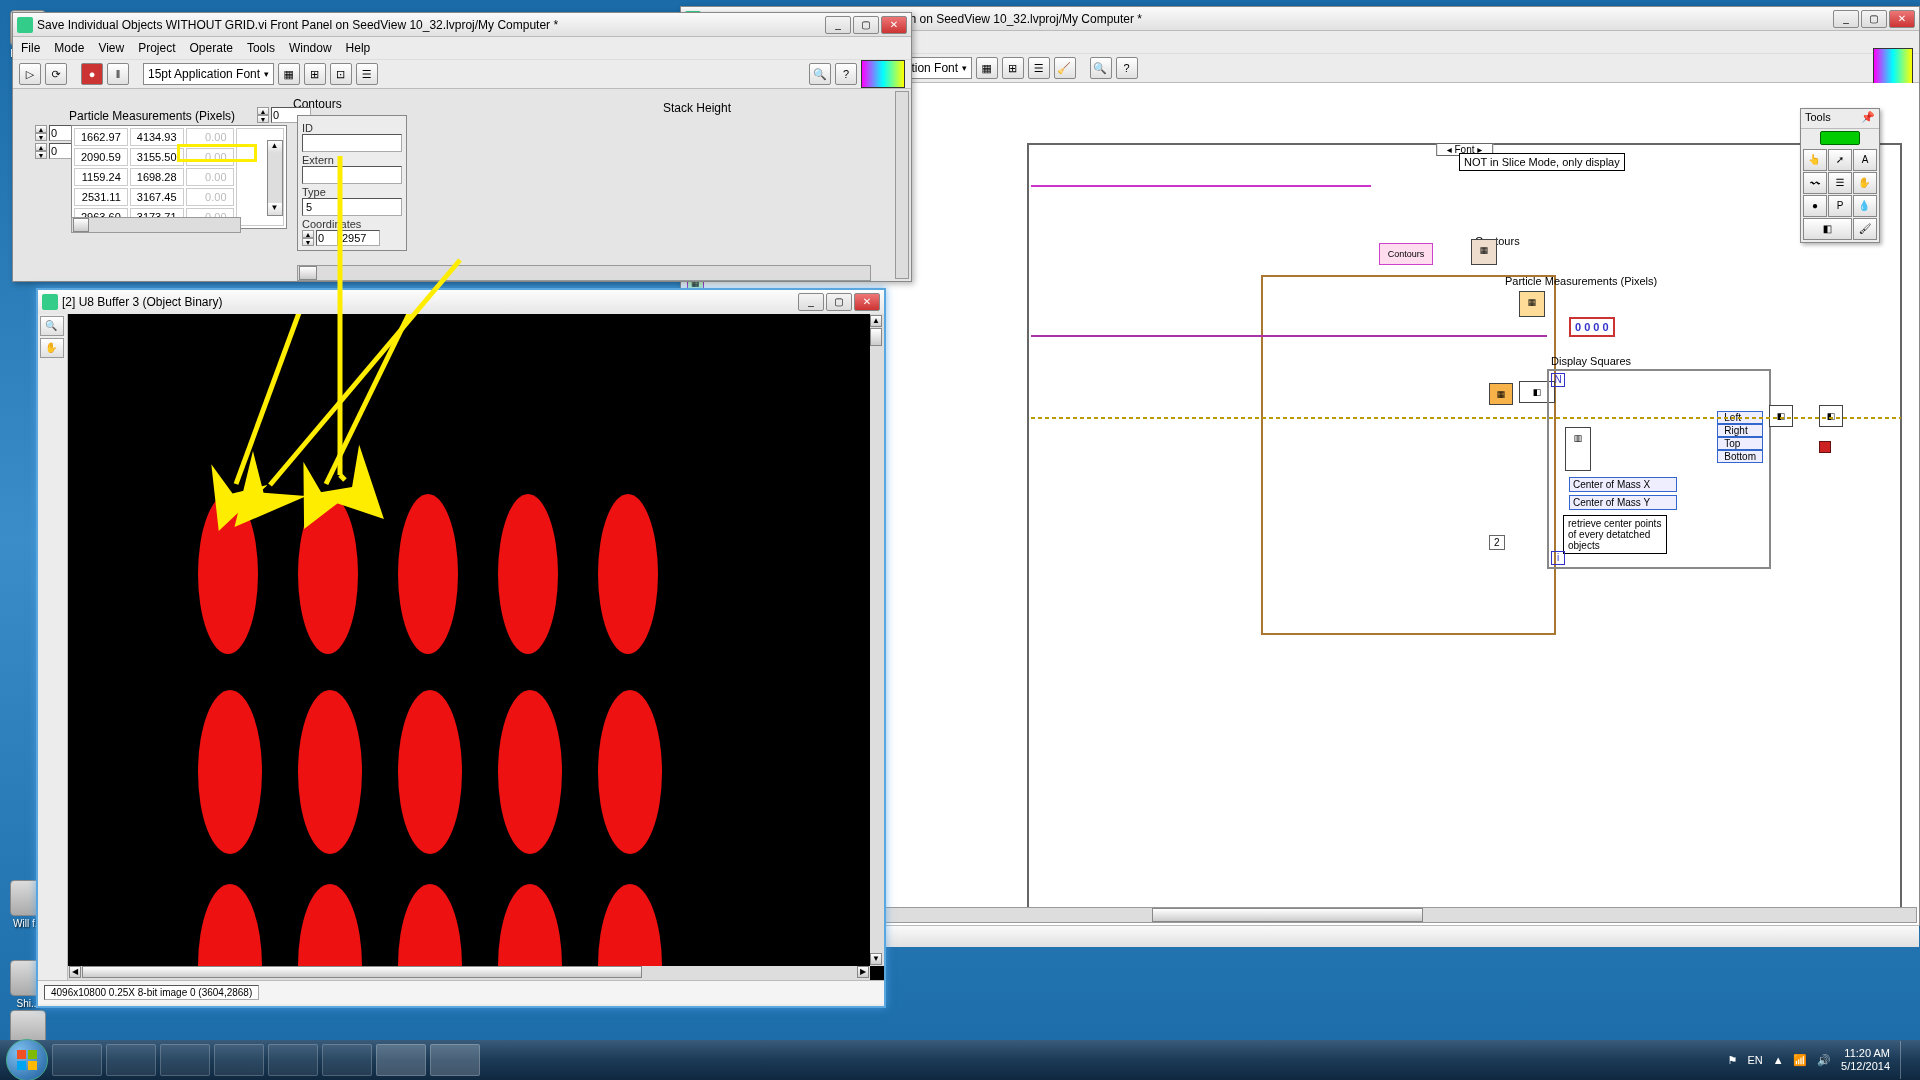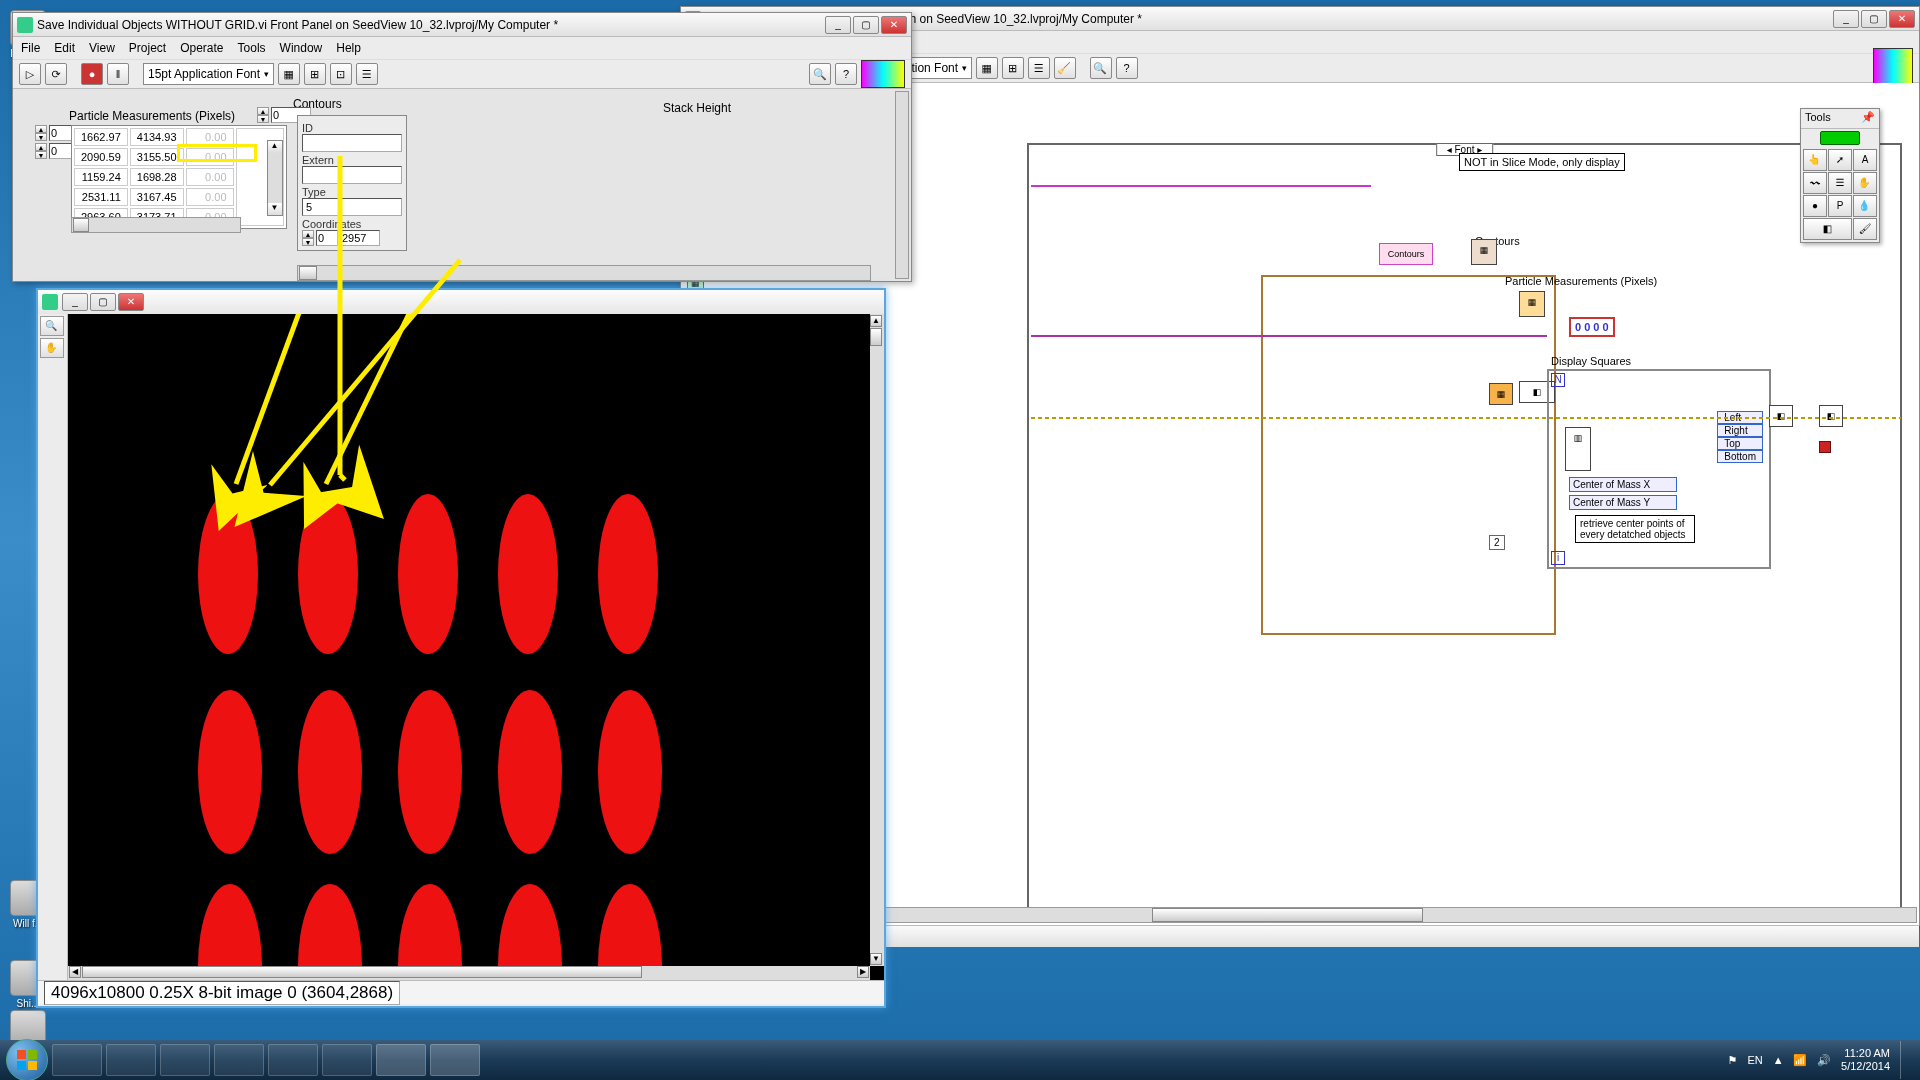--- a/index.html
+++ b/index.html
@@ -42,21 +42,21 @@
 
 
 .img-window{position:absolute; background:#ececec; border:2px solid #5aa7e0; box-shadow:0 0 8px rgba(80,160,230,.7);}
 .img-titlebar{height:24px; display:flex; align-items:center; padding:0 4px; font-size:12px; background:linear-gradient(#fdfdfd,#e6e6e6);}
 .img-body{display:flex; height:calc(100% - 50px);}
 .img-tools{width:30px; background:#ececec; border-right:1px solid #bbb; display:flex; flex-direction:column; padding:2px; gap:2px;}
 .img-tools div{width:24px; height:20px; border:1px solid #999; background:linear-gradient(#fff,#e0e0e0); font-size:10px; text-align:center; line-height:18px;}
 .img-canvas{flex:1; background:#000; position:relative; overflow:hidden;}
 .ellipse{position:absolute; background:#e11; border-radius:50%;}
 .arrow-svg{position:absolute; top:0; left:0; pointer-events:none;}
-.img-status{height:24px; border-top:1px solid #bbb; padding:2px 6px; font-size:17px; display:flex; align-items:center; background:#f4f4f4;}
+.img-status{height:24px; border-top:1px solid #bbb; padding:2px 6px; font-size:10px; display:flex; align-items:center; background:#f4f4f4;}
 .img-status .box{border:1px inset #aaa; background:#fff; padding:1px 6px; margin-right:8px;}
 
 
 .bd-window{position:absolute; background:#fff;}
 .bd-content{position:relative; height:calc(100% - 76px); background:#fff;}
 .bd-note{position:absolute; border:1px solid #000; padding:2px 4px; font-size:11px; background:#fff;}
 .bd-note.yellow{border-color:#d0a020;}
 .bd-struct{position:absolute; border:2px solid #666;}
 .bd-loop{position:absolute; border:2px solid #888; border-style:double;}
 .bd-node{position:absolute; width:24px; height:22px; border:1px solid #444; background:#fff; font-size:9px; text-align:center; line-height:20px;}
@@ -139,21 +139,21 @@
 
       <div style="position:absolute; top:-2px; left:50%; transform:translateX(-50%); font-size:10px; background:#fff; border:1px solid #666; padding:0 10px;">◂ Font ▸</div>
       <div class="bd-note" style="top:8px; left:430px;">NOT in Slice Mode, only display</div>
 
       <div class="bd-struct" style="top:130px; left:232px; width:295px; height:360px; border-color:#aa7733;">
         <div class="bd-node orange" style="top:106px; left:226px;">▦</div>
         <div class="bd-node" style="top:104px; left:256px; width:36px;">◧</div>
         <div style="position:absolute; top:258px; left:226px; font-size:10px; border:1px solid #666; padding:1px 4px; background:#fff;">2</div>
         <div class="bd-small" style="top:200px; left:306px; width:108px;">Center of Mass X</div>
         <div class="bd-small" style="top:218px; left:306px; width:108px;">Center of Mass Y</div>
-        <div class="bd-note" style="top:238px; left:312px; width:120px; font-size:10px;">retrieve center points of every detatched objects</div>
+        <div class="bd-note" style="top:238px; left:300px; width:104px; font-size:10px;">retrieve center points of every detatched objects</div>
       </div>
 
       <div class="bd-label" style="top:90px; left:446px;">Contours</div>
       <div class="bd-node" style="top:98px; left:350px; width:54px; background:#fde; border-color:#c4c;">Contours</div>
       <div class="bd-node" style="top:94px; left:442px; width:26px; height:26px; background:#edc;">▦</div>
 
       <div class="bd-label" style="top:130px; left:476px;">Particle Measurements (Pixels)</div>
       <div class="bd-node" style="top:146px; left:490px; width:26px; height:26px; background:#fd9;">▦</div>
 
       <div style="position:absolute; top:172px; left:540px; border:2px solid #c33; background:#fff; padding:2px 4px; font-size:11px; color:#33c; font-weight:bold;">0 0 0 0</div>
@@ -229,21 +229,21 @@
     <div class="icon"></div>
     <div class="title">Save Individual Objects WITHOUT GRID.vi Front Panel on SeedView 10_32.lvproj/My Computer *</div>
     <div class="winbtns">
       <div class="winbtn">_</div>
       <div class="winbtn">▢</div>
       <div class="winbtn close">✕</div>
     </div>
   </div>
   <div class="menubar">
     <span class="menuitem">File</span>
-    <span class="menuitem">Edit</span>
+    <span class="menuitem">Mode</span>
     <span class="menuitem">View</span>
     <span class="menuitem">Project</span>
     <span class="menuitem">Operate</span>
     <span class="menuitem">Tools</span>
     <span class="menuitem">Window</span>
     <span class="menuitem">Help</span>
   </div>
   <div class="toolbar">
     <div class="tbtn">▷</div>
     <div class="tbtn">⟳</div>
@@ -443,20 +443,21 @@
         <div class="thumb" style="left:1px; width:18px;"></div>
       </div>
 
     <div style="position:absolute; top:2px; right:2px; width:14px; bottom:2px; background:#ddd; border:1px solid #999;"></div>
   </div>
 </div>
 
 <div class="img-window" style="top:288px; left:36px; width:850px; height:720px;">
   <div class="img-titlebar">
     <div class="icon" style="width:16px;height:16px;background:#3c8;border-radius:2px;margin-right:4px;"></div>
+    <div style="flex:1">[2] U8 Buffer 3 (Object Binary)</div>
     <div class="winbtns">
       <div class="winbtn">_</div>
       <div class="winbtn">▢</div>
       <div class="winbtn close">✕</div>
     </div>
   </div>
   <div class="img-body">
     <div class="img-tools">
       <div>🔍</div>
       <div>✋</div>

